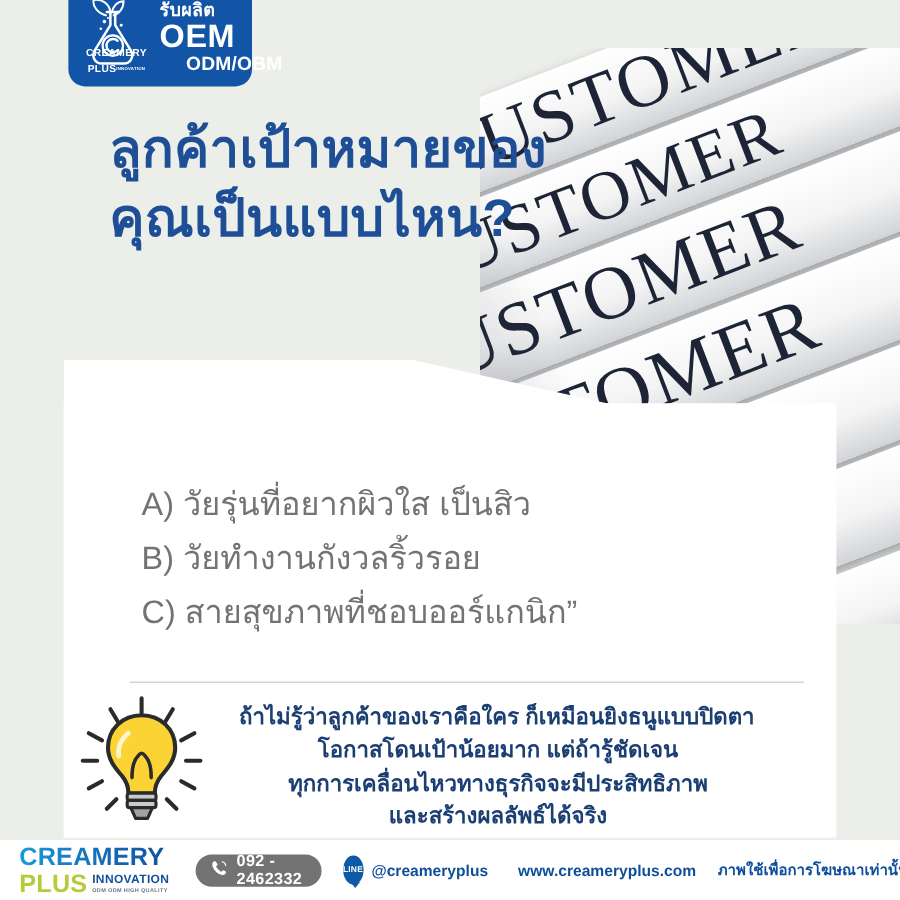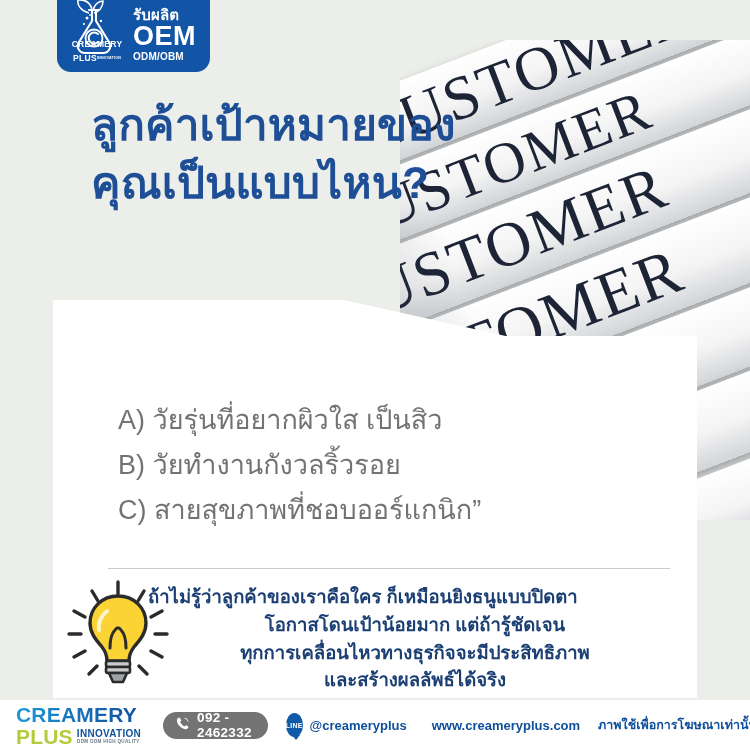--- a/index.html
+++ b/index.html
@@ -78,21 +78,21 @@
     position:absolute;left:0;bottom:-1px;width:60px;text-align:center;
     color:#fff;line-height:1;
   }
   .logo-caption .l1{font-size:8.5px;font-weight:700;letter-spacing:.3px;}
   .logo-caption .l2{font-size:8.5px;font-weight:700;letter-spacing:.3px;}
   .logo-caption .l3{font-size:3.6px;font-weight:700;letter-spacing:.2px;
     display:inline-block;vertical-align:2px;}
   .badge-text{color:#fff;line-height:1;padding-bottom:1px;}
   .badge-text .bt-th{font-size:15px;font-weight:700;letter-spacing:.2px;}
   .badge-text .bt-oem{font-size:27px;font-weight:800;letter-spacing:.5px;margin-top:1px;}
-  .badge-text .bt-sub{font-size:10px;font-weight:700;letter-spacing:.2px;margin-top:2px;}
+  .badge-text .bt-sub{font-size:16px;font-weight:700;letter-spacing:.2px;margin-top:2px;margin-left:22px;}
 
   
   .heading{
     position:absolute;left:44px;top:96px;width:470px;
     color:#1e4f96;font-weight:700;font-size:44px;line-height:1.32;
     letter-spacing:.2px;
     margin-left:47px;
   }
   .heading div{white-space:nowrap;}
 
@@ -110,21 +110,21 @@
     background:#c9ccc9;
   }
 
   
   .bulb{position:absolute;left:62px;top:578px;width:112px;height:112px;}
   .tagline{
     position:absolute;left:150px;top:583px;width:530px;
     color:#1b3f73;font-weight:700;font-size:18.5px;line-height:1.5;
     text-align:center;
   }
-  .tagline .tl1{text-align:left;margin-left:-2px;}
+  .tagline .tl1{text-align:center;margin-left:-2px;}
   .tagline .tl2,.tagline .tl3,.tagline .tl4{text-align:center;}
 
   
   .footer{
     position:absolute;left:0;bottom:0;width:750px;height:50px;
     background:#ffffff;display:flex;align-items:center;
   }
   .f-logo{margin-left:16px;width:134px;line-height:1;position:relative;}
   .f-creamery{
     font-size:21px;font-weight:800;letter-spacing:.2px;

